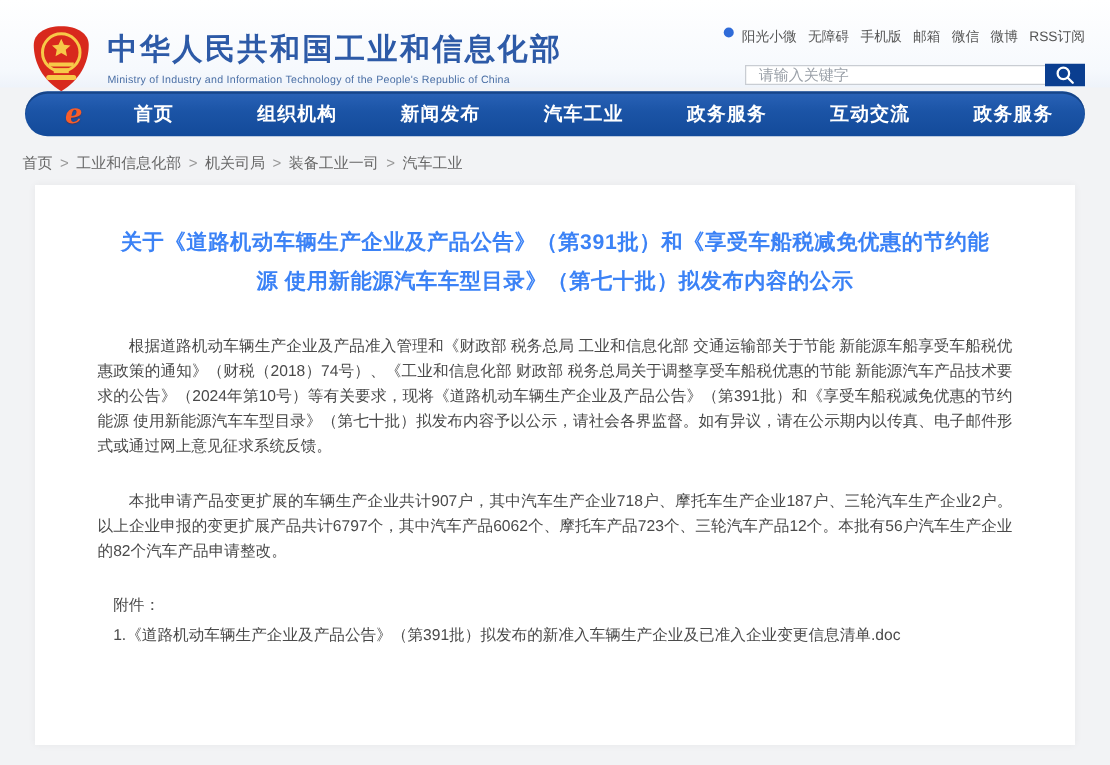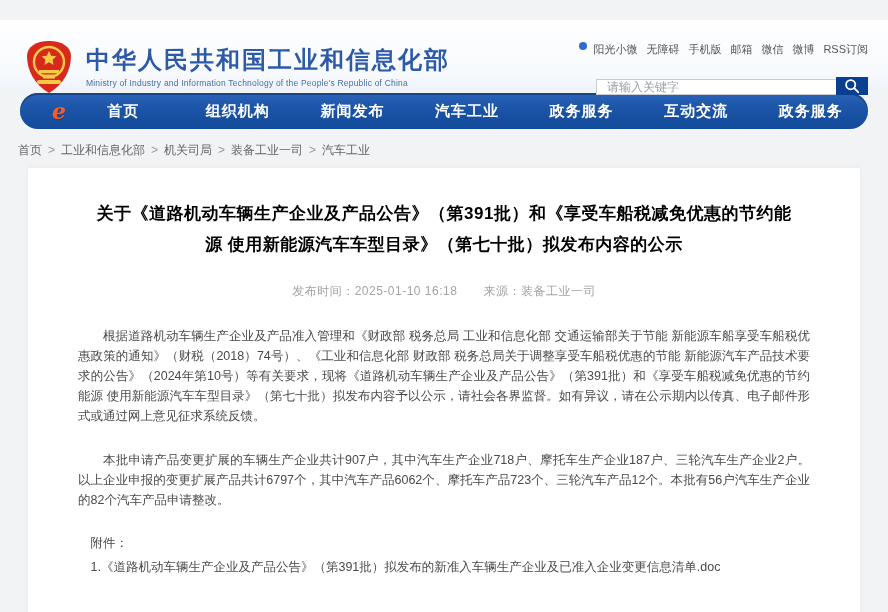--- a/index.html
+++ b/index.html
@@ -6,39 +6,39 @@
   body{
     width:888px;height:612px;overflow:hidden;
     background:#f2f3f5;
     font-family:"Liberation Sans","DejaVu Sans",sans-serif;
     -webkit-font-smoothing:antialiased;
   }
   
   .site-header{
     height:70px;background:linear-gradient(180deg,#ffffff 0%,#f6f9fd 80%,#eef3fa 100%);
     display:flex;justify-content:space-between;align-items:flex-start;
-    padding:18px 20px 0 24px;box-sizing:border-box;margin-top:20px;
+    padding:18px 20px 0 24px;box-sizing:border-box;
   }
   .logo-block{display:flex;align-items:center;gap:12px;margin-top:2px;}
   .emblem{width:50px;height:54px;flex:0 0 auto;}
   .titles{display:flex;flex-direction:column;}
   .site-title{
     font-size:24px;font-weight:bold;color:#2d5aa7;letter-spacing:2px;line-height:1.2;
   }
   .site-subtitle{
     font-size:8.5px;color:#4a6fa5;margin-top:3px;letter-spacing:.2px;
   }
   .header-right{display:flex;flex-direction:column;align-items:flex-end;margin-top:4px;width:278px;}
   .quick-links{
     display:flex;align-items:flex-start;gap:9px;font-size:11px;color:#555;white-space:nowrap;
   }
   .quick-links a{color:#555;text-decoration:none;cursor:pointer;}
   .ql-dot{width:8px;height:8px;border-radius:50%;background:#2f6bd8;display:inline-block;margin-right:-3px;}
   .search-box{
-    margin-top:8px;display:flex;align-items:flex-end;width:272px;height:30px;
+    margin-top:8px;display:flex;align-items:center;width:272px;height:30px;
   }
   .search-box input{
     flex:1;border:1px solid #c9cdd3;border-right:none;background:#fff;
     font-size:12px;color:#333;padding:0 10px;outline:none;
     font-family:"Liberation Sans","DejaVu Sans",sans-serif;
   }
   .search-box input::placeholder{color:#9aa0a8;}
   .search-btn{
     width:32px;border:none;background:#0a3e90;cursor:pointer;display:flex;align-items:center;justify-content:center;
   }
@@ -62,21 +62,21 @@
     margin:13px 0 9px 18px;font-size:12px;color:#8a8a8a;
   }
   .breadcrumb a{color:#666;text-decoration:none;cursor:pointer;}
   .breadcrumb .sep{margin:0 6px;color:#999;}
   
   .content-card{
     margin:0 28px;background:#fff;box-shadow:0 0 6px rgba(0,0,0,.05);
     padding:30px 50px 28px 50px;box-sizing:border-box;min-height:448px;
   }
   .article-title{
-    margin:0 18px;font-size:17px;font-weight:bold;color:#000000;
+    margin:0 18px;font-size:17px;font-weight:bold;color:#3b82f6;
     text-align:center;line-height:1.85;letter-spacing:.5px;
   }
   .article-meta{
     margin-top:22px;text-align:center;font-size:12px;color:#a3a3a3;letter-spacing:.5px;
   }
   .article-meta .gap{display:inline-block;width:26px;}
   .article-body{
     margin-top:26px;font-size:12.5px;color:#4a4a4a;line-height:20px;text-align:justify;
   }
   .article-body p{margin:24px 0;text-indent:2em;}
@@ -135,23 +135,20 @@
   <a class="nav-item">互动交流</a>
   <a class="nav-item">政务服务</a>
 </nav>
 
 <div class="breadcrumb">
   <a>首页</a><span class="sep">&gt;</span><a>工业和信息化部</a><span class="sep">&gt;</span><a>机关司局</a><span class="sep">&gt;</span><a>装备工业一司</a><span class="sep">&gt;</span><a>汽车工业</a>
 </div>
 
 <main class="content-card">
   <h1 class="article-title">关于《道路机动车辆生产企业及产品公告》（第391批）和《享受车船税减免优惠的节约能源 使用新能源汽车车型目录》（第七十批）拟发布内容的公示</h1>
-  <div class="article-meta">
-    <span>发布时间：</span><span>2025-01-10 16:18</span><span class="gap"></span><span>来源：</span><span>装备工业一司</span>
-  </div>
   <div class="article-body">
     <p>根据道路机动车辆生产企业及产品准入管理和《财政部 税务总局 工业和信息化部 交通运输部关于节能 新能源车船享受车船税优惠政策的通知》（财税（2018）74号）、《工业和信息化部 财政部 税务总局关于调整享受车船税优惠的节能 新能源汽车产品技术要求的公告》（2024年第10号）等有关要求，现将《道路机动车辆生产企业及产品公告》（第391批）和《享受车船税减免优惠的节约能源 使用新能源汽车车型目录》（第七十批）拟发布内容予以公示，请社会各界监督。如有异议，请在公示期内以传真、电子邮件形式或通过网上意见征求系统反馈。</p>
     <p>本批申请产品变更扩展的车辆生产企业共计907户，其中汽车生产企业718户、摩托车生产企业187户、三轮汽车生产企业2户。以上企业申报的变更扩展产品共计6797个，其中汽车产品6062个、摩托车产品723个、三轮汽车产品12个。本批有56户汽车生产企业的82个汽车产品申请整改。</p>
     <div class="attachments">
       <p class="att-label">附件：</p>
       <p class="att-item">1.《道路机动车辆生产企业及产品公告》（第391批）拟发布的新准入车辆生产企业及已准入企业变更信息清单.doc</p>
 
     </div>
   </div>
 </main>

